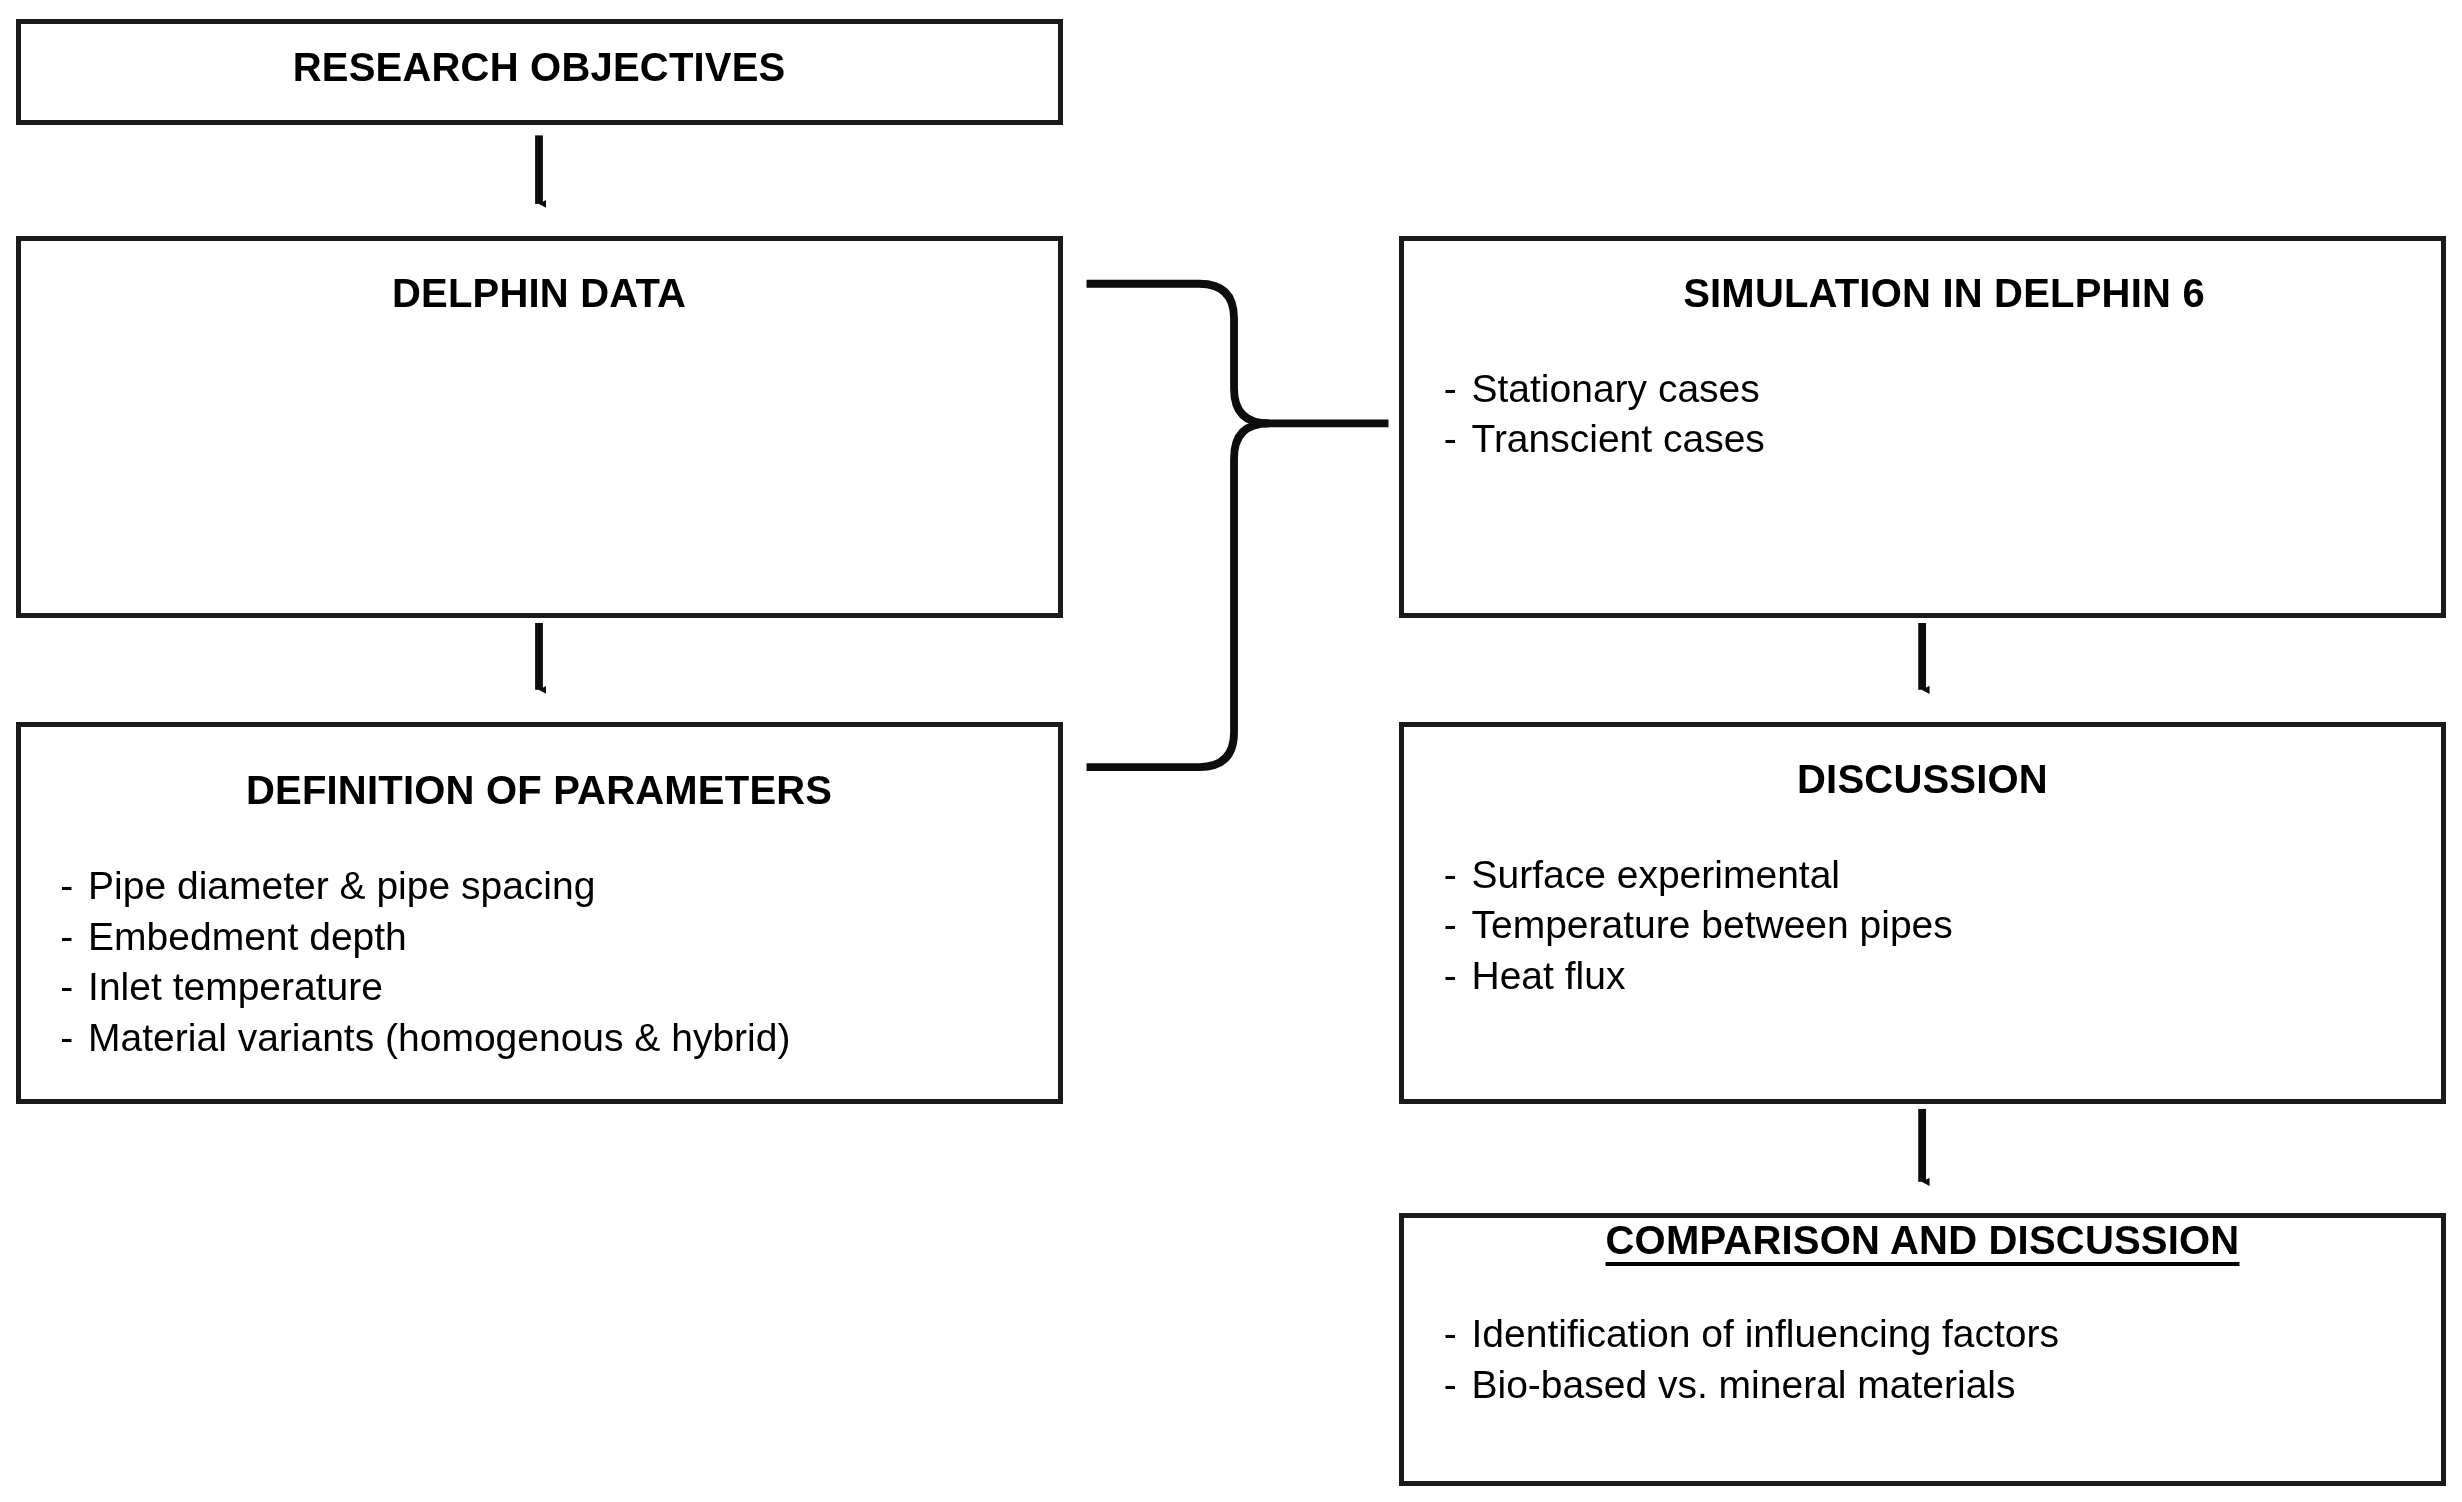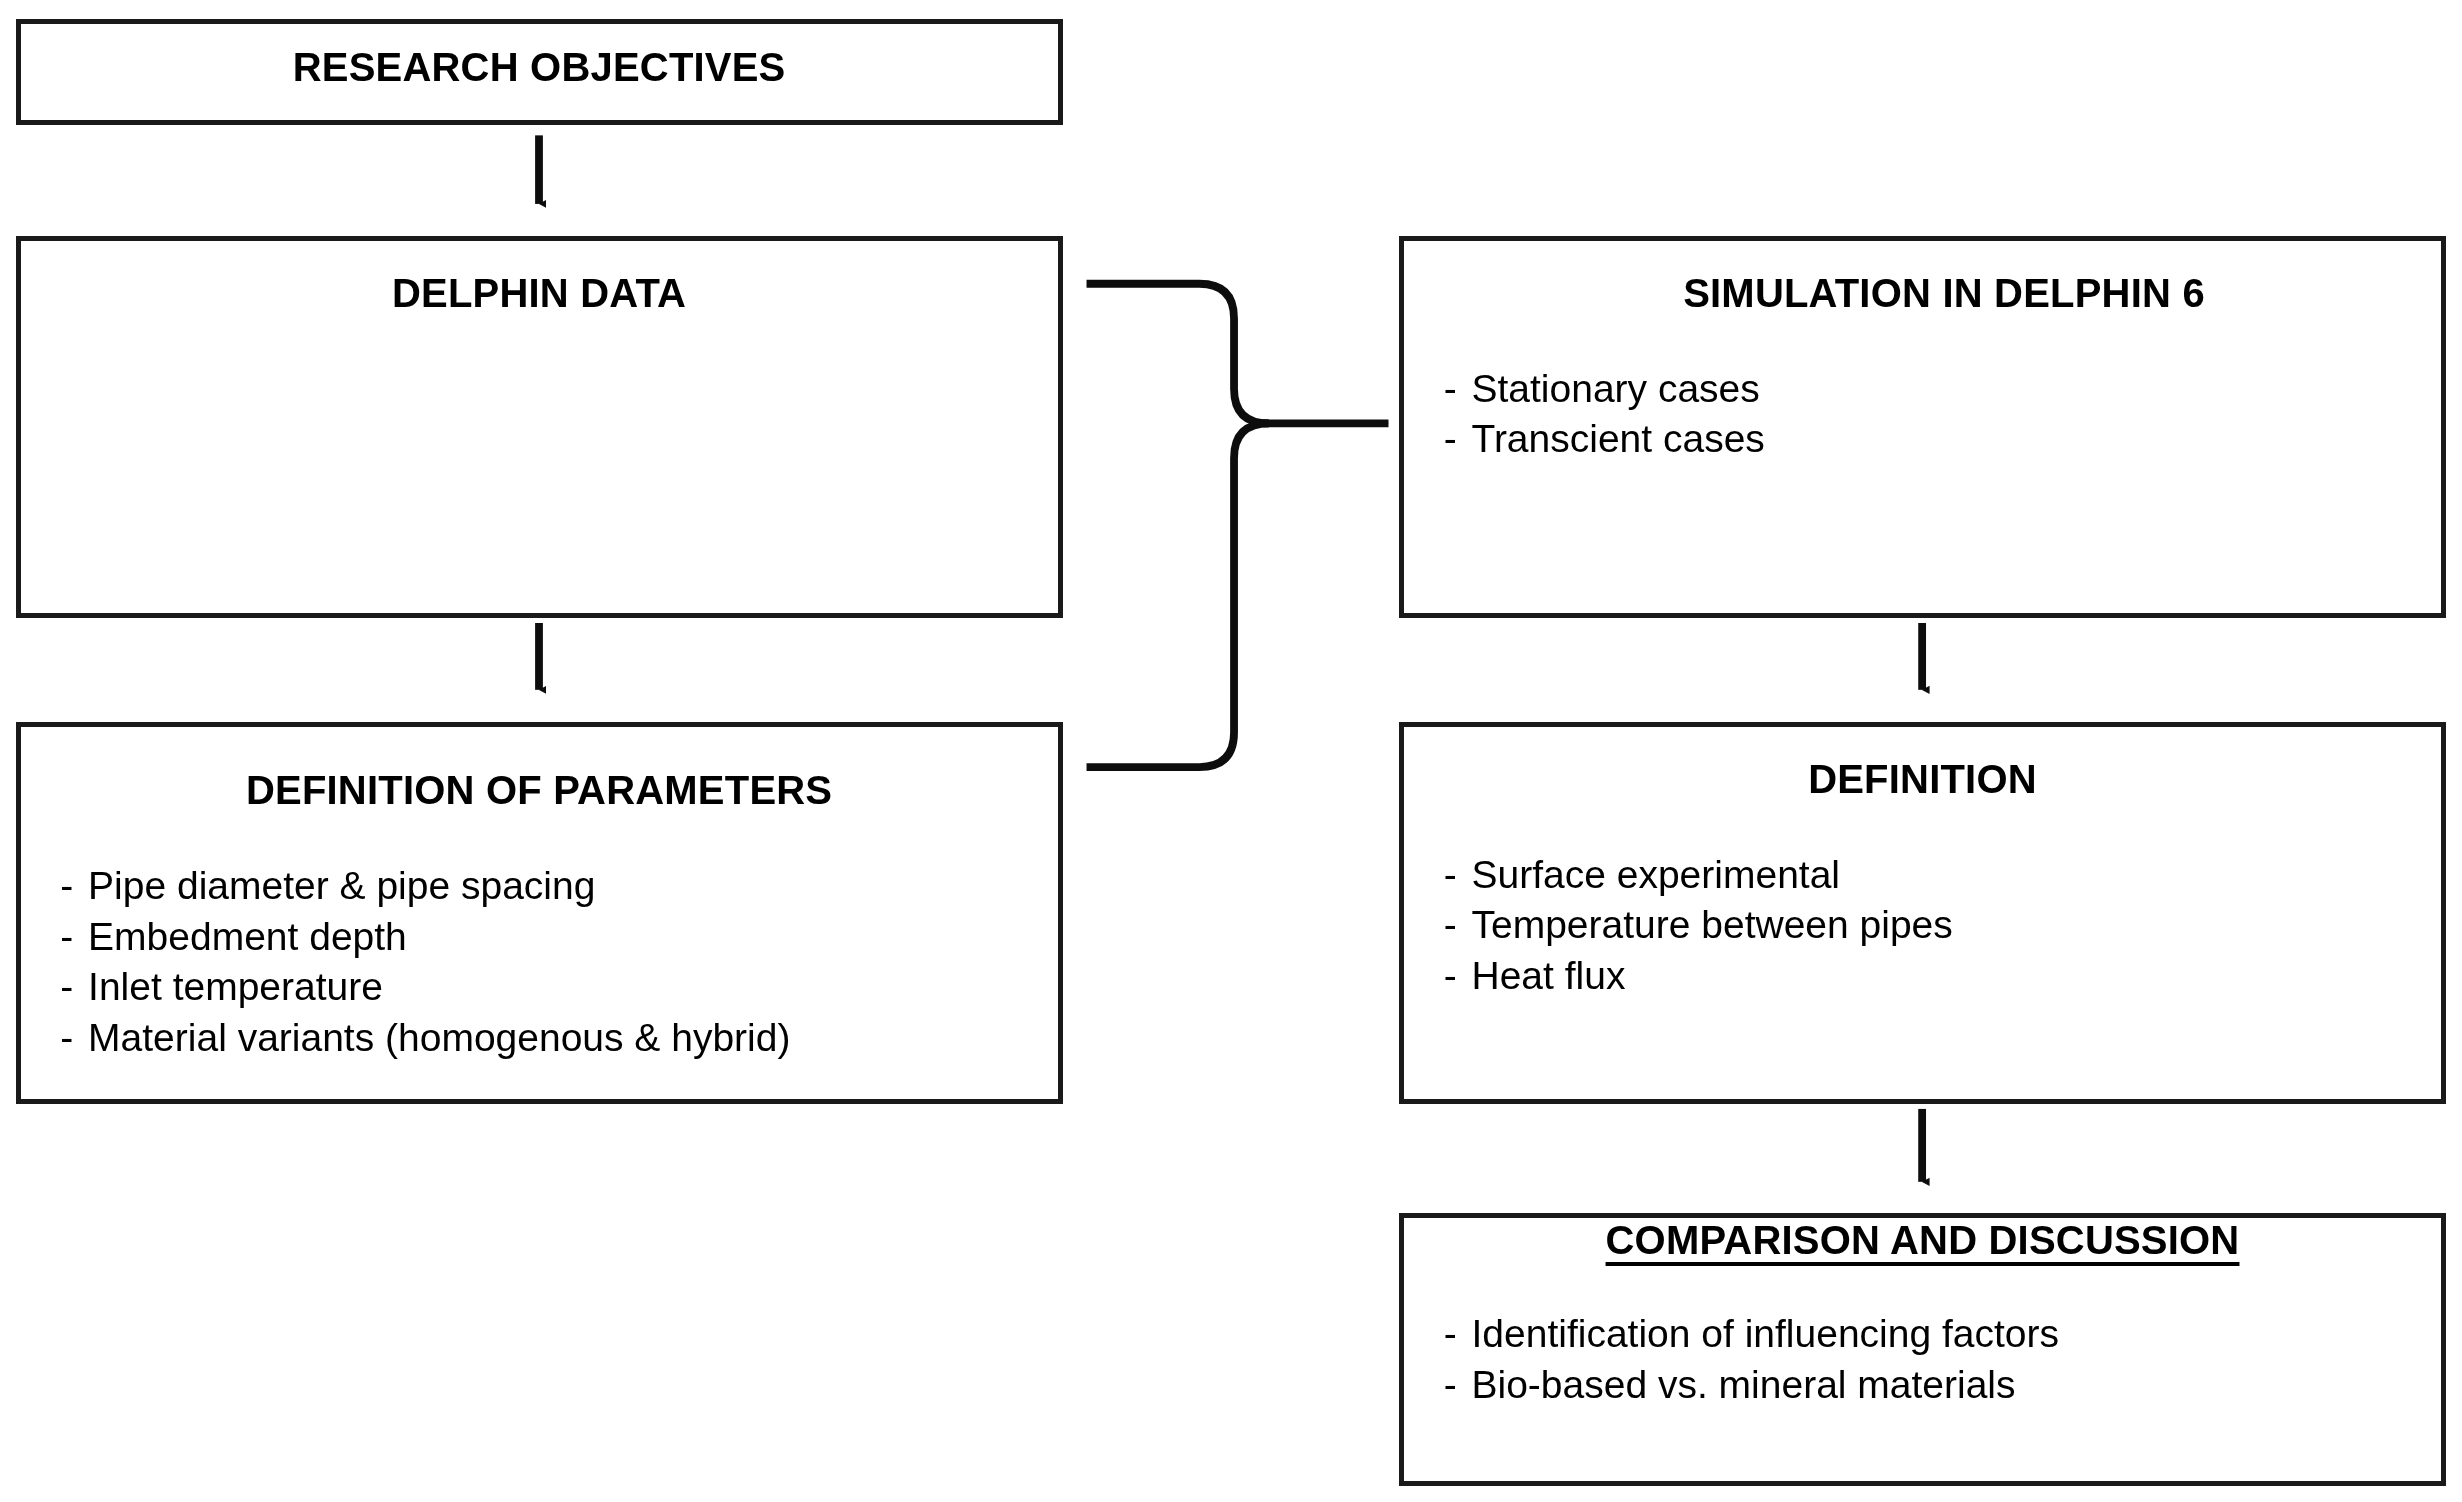--- a/index.html
+++ b/index.html
@@ -182,21 +182,21 @@
 
   <div class="node-box" id="box-simulation">
     <div class="node-title">SIMULATION IN DELPHIN 6</div>
     <ul class="node-list">
       <li>Stationary cases</li>
       <li>Transcient cases</li>
     </ul>
   </div>
 
   <div class="node-box" id="box-evaluation">
-    <div class="node-title">DEFINITION</div>
+    <div class="node-title">DISCUSSION</div>
     <ul class="node-list">
       <li>Surface experimental</li>
       <li>Temperature between pipes</li>
       <li>Heat flux</li>
     </ul>
   </div>
 
   <div class="node-box" id="box-comparison">
     <div class="node-title underlined">COMPARISON AND DISCUSSION</div>
     <ul class="node-list">

